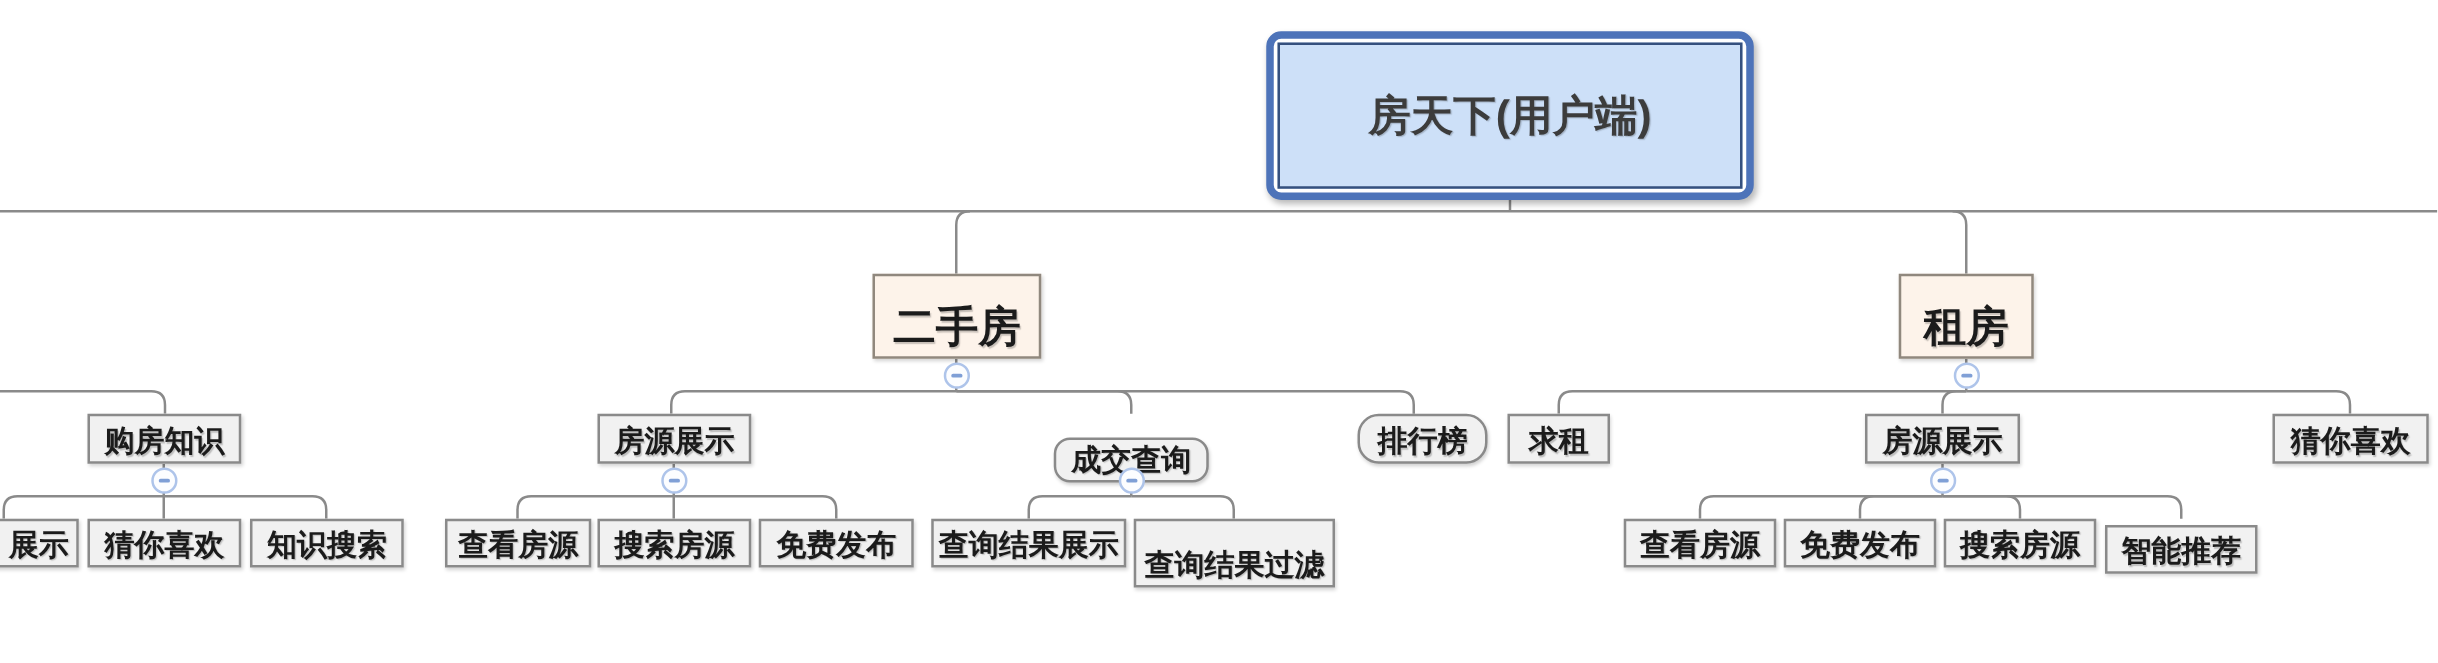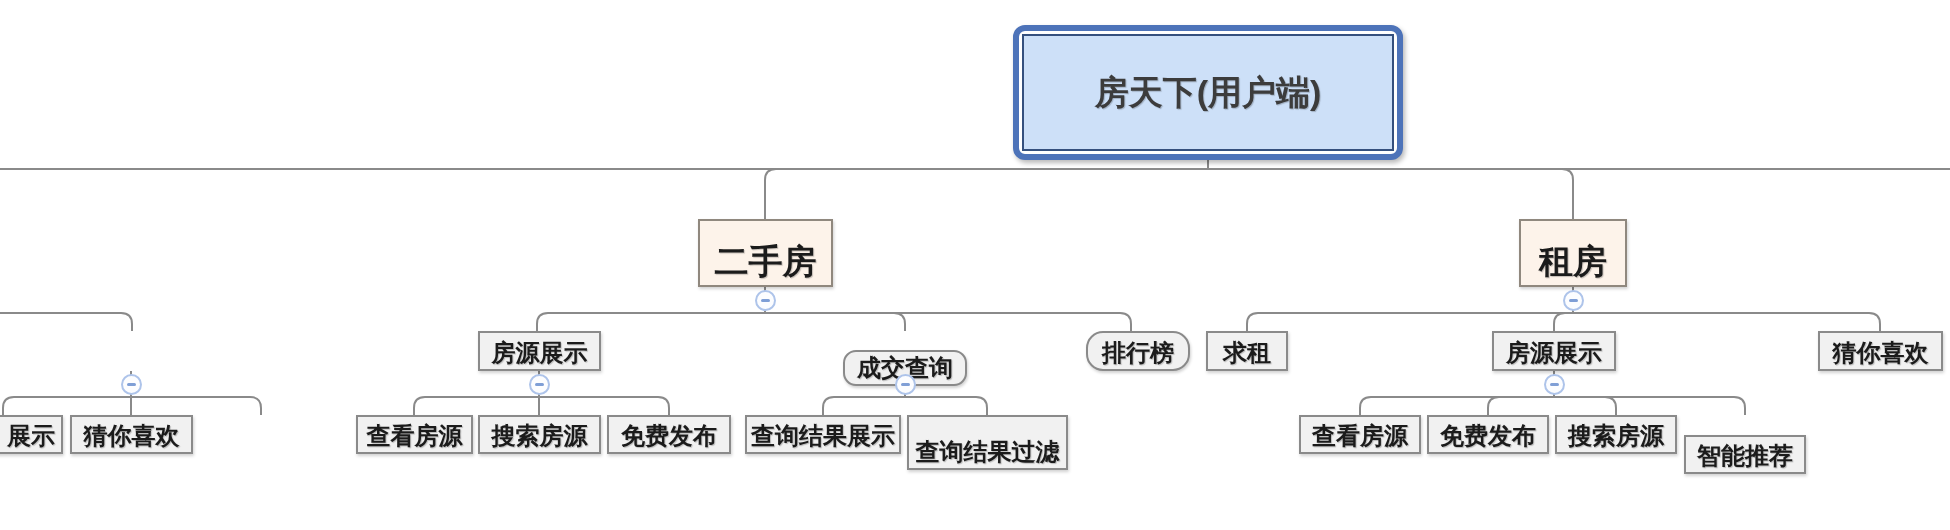--- a/index.html
+++ b/index.html
@@ -93,37 +93,39 @@
       <path d="M1554,397 H1371 Q1360,397 1360,408 V415" fill="none" stroke="#8a8a8a" stroke-width="2"></path>
       <path d="M1554,397 H1499 Q1488,397 1488,408 V415" fill="none" stroke="#8a8a8a" stroke-width="2"></path>
       <path d="M1554,397 H1605 Q1616,397 1616,408 V415" fill="none" stroke="#8a8a8a" stroke-width="2"></path>
       <path d="M1554,397 H1734 Q1745,397 1745,408 V415" fill="none" stroke="#8a8a8a" stroke-width="2"></path>
     </svg>
 <div class="node root-outer" style="left: 1013px; top: 25px; width: 390px; height: 135px;">
       <div class="root-inner">房天下(用户端)</div>
     </div>
     <div class="node branch" style="left: 698px; top: 219px; width: 135px; height: 68px;">二手房</div>
     <div class="node branch" style="left: 1519px; top: 219px; width: 108px; height: 68px;">租房</div>
+    <div class="node leaf" style="left: 70px; top: 331px; width: 123px; height: 40px;">购房知识</div>
     <div class="node leaf" style="left: 478px; top: 331px; width: 123px; height: 40px;">房源展示</div>
     <div class="node leaf" style="left: 843px; top: 350px; width: 124px; height: 36px; border-radius: 13px;">成交查询</div>
     <div class="node leaf" style="left: 1086px; top: 331px; width: 104px; height: 40px; border-radius: 17px;">排行榜</div>
     <div class="node leaf" style="left: 1206px; top: 331px; width: 82px; height: 40px;">求租</div>
     <div class="node leaf" style="left: 1492px; top: 331px; width: 124px; height: 40px;">房源展示</div>
     <div class="node leaf" style="left: 1818px; top: 331px; width: 125px; height: 40px;">猜你喜欢</div>
     <div class="node leaf align-right" style="left: -58px; top: 415px; width: 121px; height: 39px;">展示</div>
     <div class="node leaf" style="left: 70px; top: 415px; width: 123px; height: 39px;">猜你喜欢</div>
+    <div class="node leaf" style="left: 200px; top: 415px; width: 123px; height: 39px;">知识搜索</div>
     <div class="node leaf" style="left: 356px; top: 415px; width: 117px; height: 39px;">查看房源</div>
     <div class="node leaf" style="left: 478px; top: 415px; width: 123px; height: 39px;">搜索房源</div>
     <div class="node leaf" style="left: 607px; top: 415px; width: 124px; height: 39px;">免费发布</div>
     <div class="node leaf" style="left: 745px; top: 415px; width: 156px; height: 39px;">查询结果展示</div>
     <div class="node leaf" style="left: 907px; top: 415px; width: 161px; height: 55px;">查询结果过滤</div>
     <div class="node leaf" style="left: 1299px; top: 415px; width: 122px; height: 39px;">查看房源</div>
     <div class="node leaf" style="left: 1427px; top: 415px; width: 122px; height: 39px;">免费发布</div>
     <div class="node leaf" style="left: 1555px; top: 415px; width: 122px; height: 39px;">搜索房源</div>
-    <div class="node leaf" style="left: 1684px; top: 435px; width: 122px; height: 39px;">智能推荐</div>
+    <div class="node leaf" style="left: 1684px; top: 420px; width: 122px; height: 39px;">智能推荐</div>
     <div class="collapse-btn" style="left: 754.5px; top: 289.5px;">
       <span class="dash"></span>
     </div>
     <div class="collapse-btn" style="left: 1562.5px; top: 289.5px;">
       <span class="dash"></span>
     </div>
     <div class="collapse-btn" style="left: 120.5px; top: 373.5px;">
       <span class="dash"></span>
     </div>
     <div class="collapse-btn" style="left: 528.5px; top: 373.5px;">

